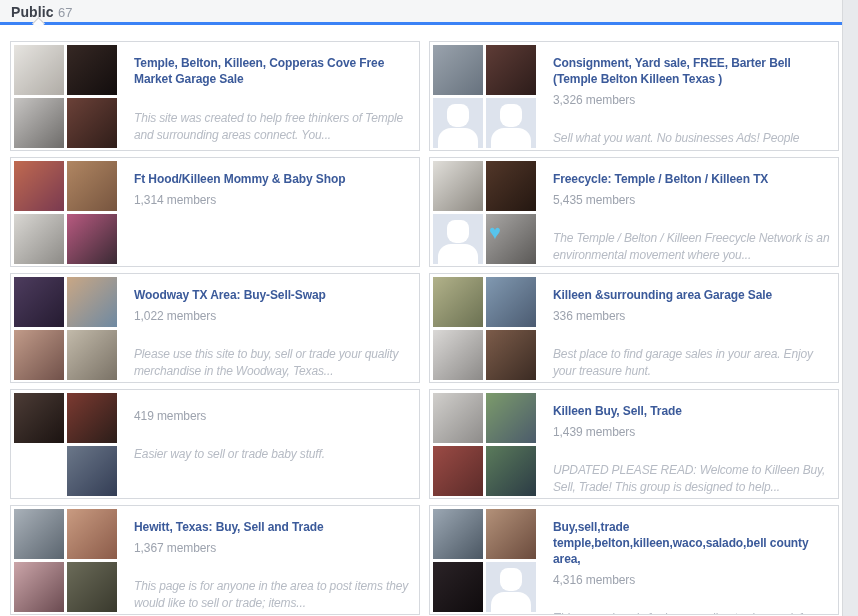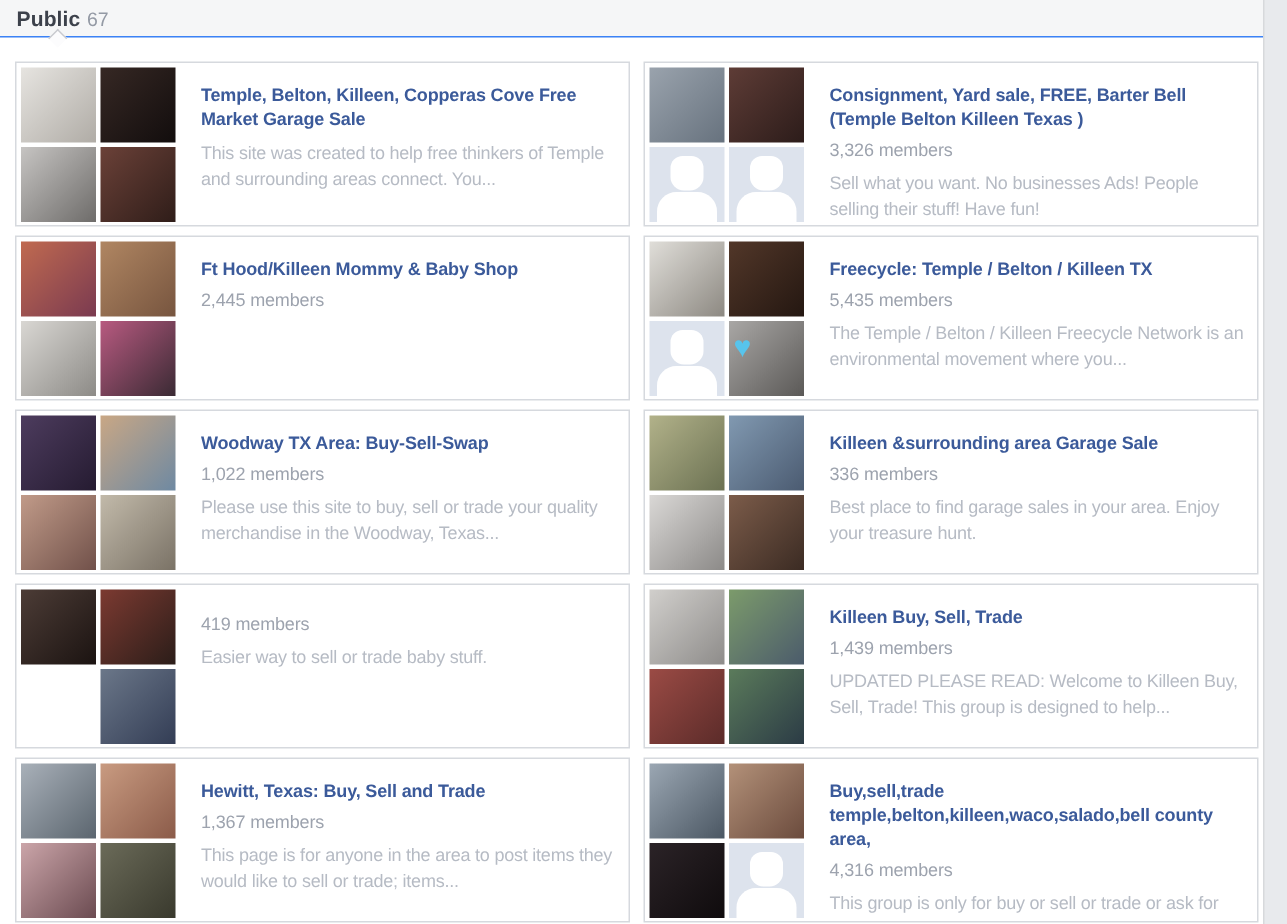--- a/index.html
+++ b/index.html
@@ -6,21 +6,21 @@
   html,body { width:858px; height:616px; overflow:hidden; }
   body {
     font-family:"Liberation Sans", sans-serif;
     background:#ffffff;
     position:relative;
   }
   
   .header {
     position:absolute; left:0; top:0; width:858px; height:25px;
     background:#f5f6f7;
-    border-bottom:1px solid #3b82f6;
+    border-bottom:3px solid #3b82f6;
   }
   .header-title {
     position:absolute; left:11px; top:4px;
     font-size:14px; font-weight:700; color:#3c414b; letter-spacing:0.1px;
   }
   .header-count {
     position:absolute; left:58px; top:5px;
     font-size:13px; color:#949aa5;
   }
   .caret {
@@ -71,22 +71,23 @@
   .title {
     display:block;
     font-size:12px; font-weight:700; color:#3b5a9a;
     line-height:16px; letter-spacing:-0.1px;
     text-decoration:none; cursor:pointer;
   }
   .members {
     font-size:12px; color:#9da3ae; margin-top:6px; letter-spacing:-0.1px;
   }
   .desc {
-    font-size:12px; color:#b6bbc4; line-height:17px; margin-top:7px;
+    font-size:12px; color:#b6bbc4; line-height:17px; margin-top:23px;
     letter-spacing:-0.15px;
+    font-style:italic;
   }
 </style>
 </head>
 <body>
 
 <div class="header">
   <span class="header-title">Public</span>
   <span class="header-count">67</span>
   <span class="caret"></span>
 </div>
@@ -121,21 +122,21 @@
   </div>
     <div class="card">
     <div class="collage">
         <div class="tile" style="background: linear-gradient(135deg, rgb(192, 106, 80), rgb(122, 58, 80));"></div>
         <div class="tile" style="background: linear-gradient(135deg, rgb(176, 134, 98), rgb(119, 85, 63));"></div>
         <div class="tile" style="background: linear-gradient(135deg, rgb(217, 215, 211), rgb(141, 139, 135));"></div>
         <div class="tile" style="background: linear-gradient(135deg, rgb(184, 90, 128), rgb(58, 42, 52));"></div>
       </div>
     <div class="info">
       <a class="title">Ft Hood/Killeen Mommy &amp; Baby Shop</a>
-      <div class="members">2,445 members</div>
+      <div class="members">1,314 members</div>
     </div>
   </div>
     <div class="card">
     <div class="collage">
         <div class="tile" style="background: linear-gradient(135deg, rgb(224, 222, 217), rgb(141, 137, 130));"></div>
         <div class="tile" style="background: linear-gradient(135deg, rgb(82, 55, 41), rgb(36, 23, 17));"></div>
         <div class="tile sil"></div>
         <div class="tile" style="background: linear-gradient(135deg, rgb(169, 167, 165), rgb(91, 89, 87));">
           <span class="glyph" style="color: rgb(87, 196, 236);">♥</span>
         </div>

